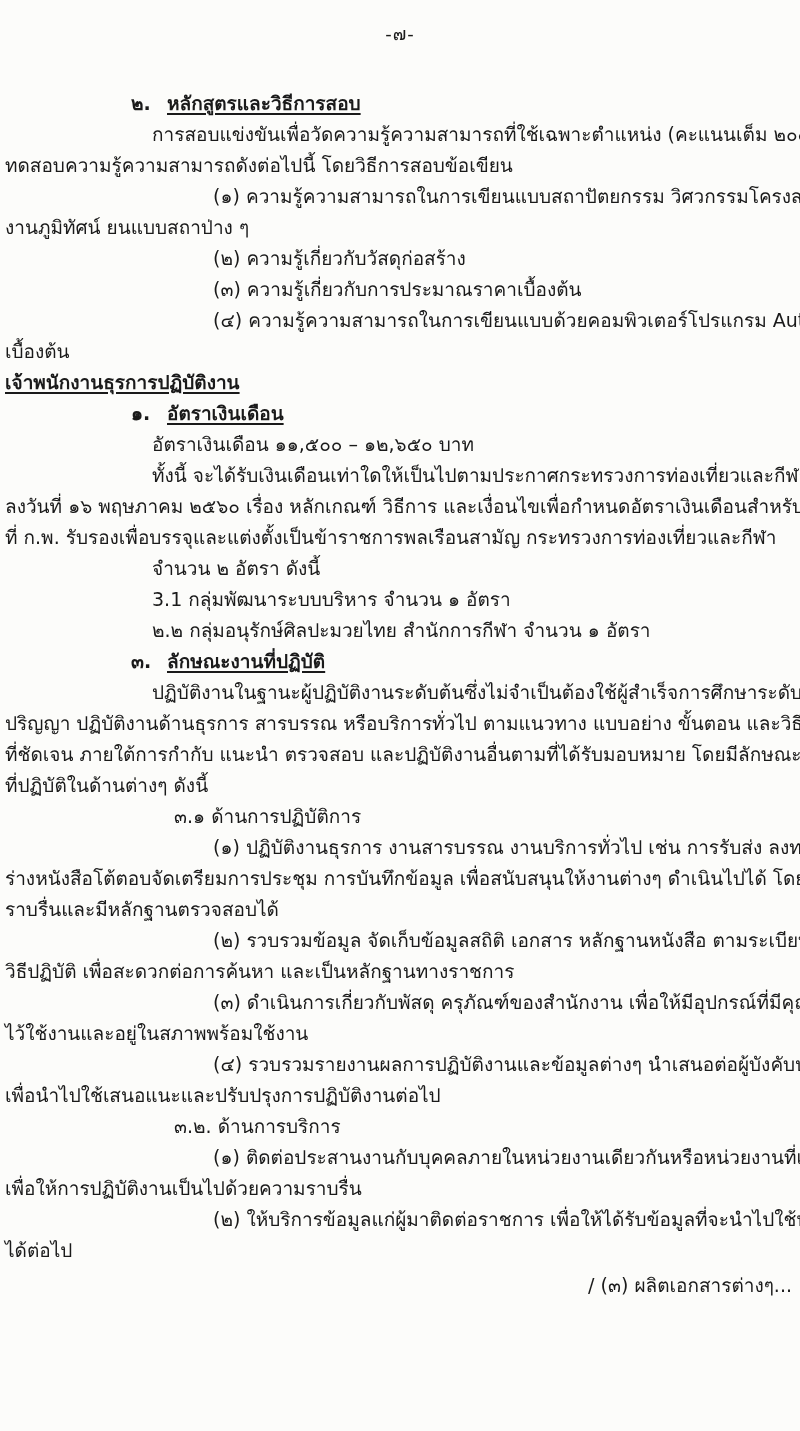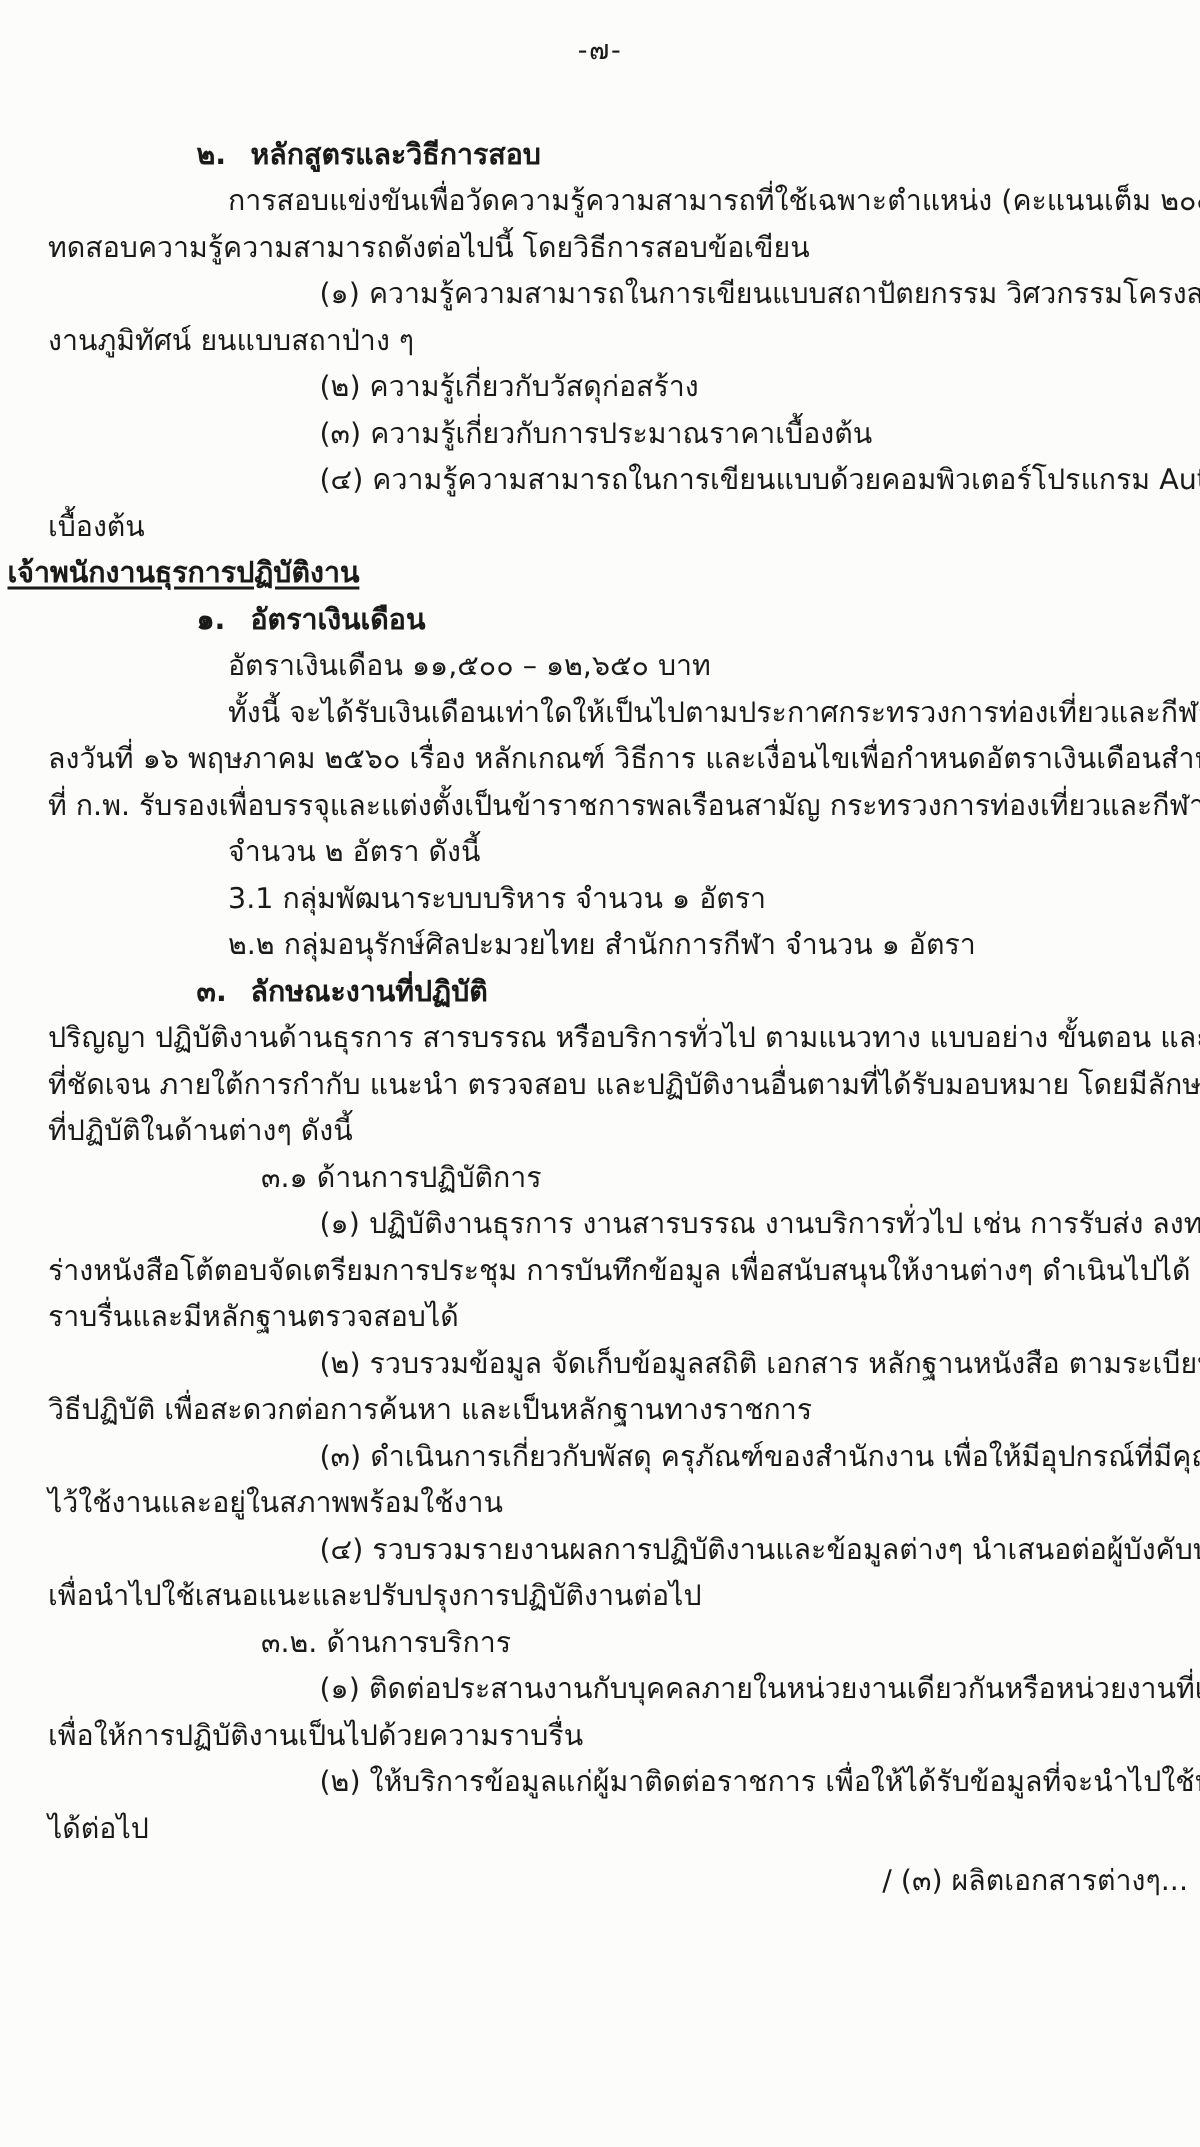--- a/index.html
+++ b/index.html
@@ -26,38 +26,39 @@
   }
   .content {
     margin-top: 42px;
   }
   .line {
     font-size: 19px;
     line-height: 31px;
     white-space: nowrap;
   }
   
-  .t-flush   { padding-left: 5px; margin-left: 27px; }
+  .t-flush   { padding-left: 5px; }
   .t-par     { padding-left: 152px; }
   .t-sub     { padding-left: 213px; }
   .t-subhead { padding-left: 174px; }
   .t-section { padding-left: 131px; font-weight: 700; }
   .t-org {
     padding-left: 5px;
     font-weight: 700;
     text-decoration: underline;
     text-decoration-thickness: 2px;
     text-underline-offset: 3px;
   }
   .sec-num {
     display: inline-block;
     min-width: 24px;
     margin-right: 12px;
   }
   .sec-title {
+    text-decoration: underline;
     text-decoration-thickness: 2px;
     text-underline-offset: 3px;
     margin-top: 48px;
   }
   .footer-note {
     margin-top: 4px;
     padding-right: 8px;
     text-align: right;
     font-size: 19px;
     line-height: 31px;
@@ -83,20 +84,21 @@
       <div class="line t-org">เจ้าพนักงานธุรการปฏิบัติงาน</div>
       <div class="line t-section"><span class="sec-num">๑.</span><span class="sec-title">อัตราเงินเดือน</span></div>
       <div class="line t-par">อัตราเงินเดือน ๑๑,๕๐๐ – ๑๒,๖๕๐ บาท</div>
       <div class="line t-par">ทั้งนี้ จะได้รับเงินเดือนเท่าใดให้เป็นไปตามประกาศกระทรวงการท่องเที่ยวและกีฬา</div>
       <div class="line t-flush">ลงวันที่ ๑๖ พฤษภาคม ๒๕๖๐ เรื่อง หลักเกณฑ์ วิธีการ และเงื่อนไขเพื่อกำหนดอัตราเงินเดือนสำหรับคุณวุฒิ</div>
       <div class="line t-flush">ที่ ก.พ. รับรองเพื่อบรรจุและแต่งตั้งเป็นข้าราชการพลเรือนสามัญ กระทรวงการท่องเที่ยวและกีฬา</div>
       <div class="line t-par">จำนวน ๒ อัตรา ดังนี้</div>
       <div class="line t-par">3.1 กลุ่มพัฒนาระบบบริหาร จำนวน ๑ อัตรา</div>
       <div class="line t-par">๒.๒ กลุ่มอนุรักษ์ศิลปะมวยไทย สำนักการกีฬา จำนวน ๑ อัตรา</div>
       <div class="line t-section"><span class="sec-num">๓.</span><span class="sec-title">ลักษณะงานที่ปฏิบัติ</span></div>
+      <div class="line t-par">ปฏิบัติงานในฐานะผู้ปฏิบัติงานระดับต้นซึ่งไม่จำเป็นต้องใช้ผู้สำเร็จการศึกษาระดับ</div>
       <div class="line t-flush">ปริญญา ปฏิบัติงานด้านธุรการ สารบรรณ หรือบริการทั่วไป ตามแนวทาง แบบอย่าง ขั้นตอน และวิธีการ</div>
       <div class="line t-flush">ที่ชัดเจน ภายใต้การกำกับ แนะนำ ตรวจสอบ และปฏิบัติงานอื่นตามที่ได้รับมอบหมาย โดยมีลักษณะงาน</div>
       <div class="line t-flush">ที่ปฏิบัติในด้านต่างๆ ดังนี้</div>
       <div class="line t-subhead">๓.๑ ด้านการปฏิบัติการ</div>
       <div class="line t-sub">(๑) ปฏิบัติงานธุรการ งานสารบรรณ งานบริการทั่วไป เช่น การรับส่ง ลงทะเบียน</div>
       <div class="line t-flush">ร่างหนังสือโต้ตอบจัดเตรียมการประชุม การบันทึกข้อมูล เพื่อสนับสนุนให้งานต่างๆ ดำเนินไปได้ โดยสะดวก</div>
       <div class="line t-flush">ราบรื่นและมีหลักฐานตรวจสอบได้</div>
       <div class="line t-sub">(๒) รวบรวมข้อมูล จัดเก็บข้อมูลสถิติ เอกสาร หลักฐานหนังสือ ตามระเบียบ</div>
       <div class="line t-flush">วิธีปฏิบัติ เพื่อสะดวกต่อการค้นหา และเป็นหลักฐานทางราชการ</div>
       <div class="line t-sub">(๓) ดำเนินการเกี่ยวกับพัสดุ ครุภัณฑ์ของสำนักงาน เพื่อให้มีอุปกรณ์ที่มีคุณภาพ</div>

